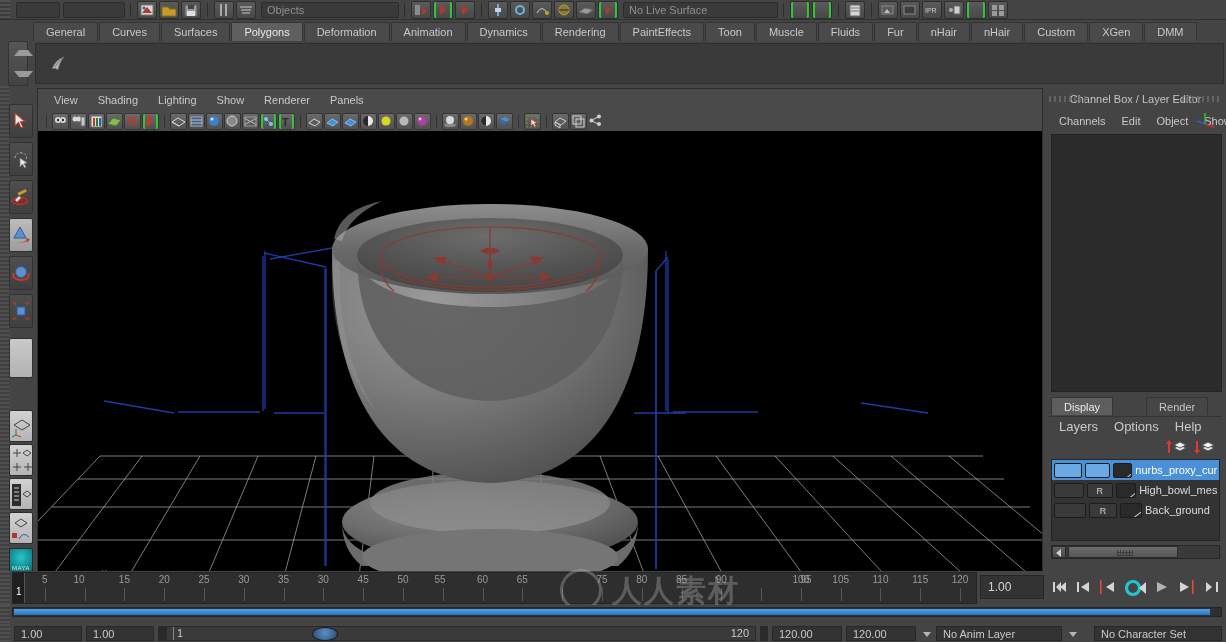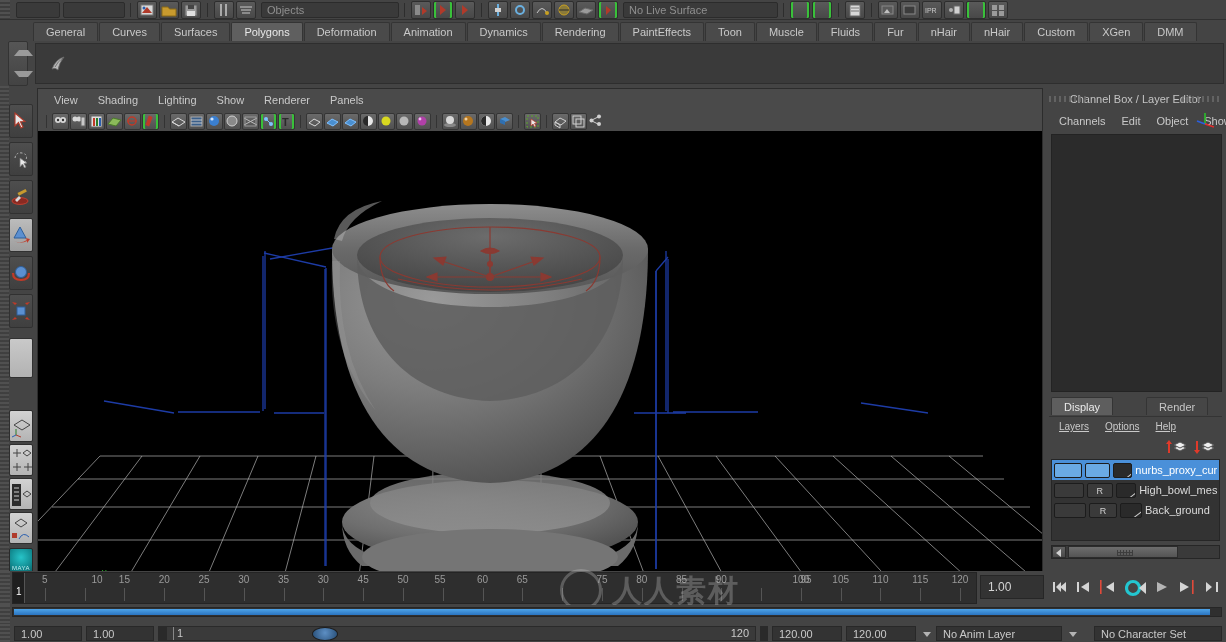--- a/index.html
+++ b/index.html
@@ -168,21 +168,21 @@
   }
 
   .le-tabs { display:flex; align-items:center; height:20px; margin:4px 0 0 6px;gap:32px; }
   .le-tab {
     height:18px; line-height:18px; padding:0 12px; font-size:11px;
     background:#464646; border:1px solid #343434; border-bottom:none;
     color:#c6c6c6; border-radius:2px 2px 0 0; margin-right:1px;
   }
   .le-tab.active { background:#5e5e5e; color:#eaeaea; }
   .le-menubar { height:20px; display:flex; align-items:center; padding-left:6px; }
-  .le-menu { padding:0 8px; font-size:10px; color:#c9c9c9; line-height:20px;text-decoration:underline; }
+  .le-menu { padding:0 8px; font-size:13px; color:#c9c9c9; line-height:20px; }
   .le-iconrow { height:20px; display:flex; align-items:center; justify-content:flex-end; padding-right:10px; gap:6px; }
   .le-icon { position:relative; width:22px; height:16px; }
   .layers-box { margin:2px 6px 0 6px; background:#333333; border:1px solid #262626; height:82px; }
   .layer-row {
     display:flex; align-items:center; height:20px; padding:0 2px; gap:3px;
   }
   .layer-row.sel { background:#4a90d9; }
   .lr-vis {
     width:32px; height:15px; border:1px solid #1c1c1c; border-radius:2px;
     background:#3a3a3a;
@@ -961,21 +961,21 @@
   </div>
 
   <div class="timeline">
     <div class="tl-grip"></div>
     <div class="tl-track" id="tl-track">
       <div class="tl-cursor">
         <span>1</span>
       </div>
     <div class="tl-ticklabel" style="left: 31.8347px;">5</div>
         <div class="tl-tick" style="left: 31.8347px;"></div>
-        <div class="tl-ticklabel" style="left: 84px;">10</div>
+        <div class="tl-ticklabel" style="left: 66px;">10</div>
         <div class="tl-tick" style="left: 71.6281px;"></div>
         <div class="tl-ticklabel" style="left: 111.421px;">15</div>
         <div class="tl-tick" style="left: 111.421px;"></div>
         <div class="tl-ticklabel" style="left: 151.215px;">20</div>
         <div class="tl-tick" style="left: 151.215px;"></div>
         <div class="tl-ticklabel" style="left: 191.008px;">25</div>
         <div class="tl-tick" style="left: 191.008px;"></div>
         <div class="tl-ticklabel" style="left: 230.802px;">30</div>
         <div class="tl-tick" style="left: 230.802px;"></div>
         <div class="tl-ticklabel" style="left: 270.595px;">35</div>

